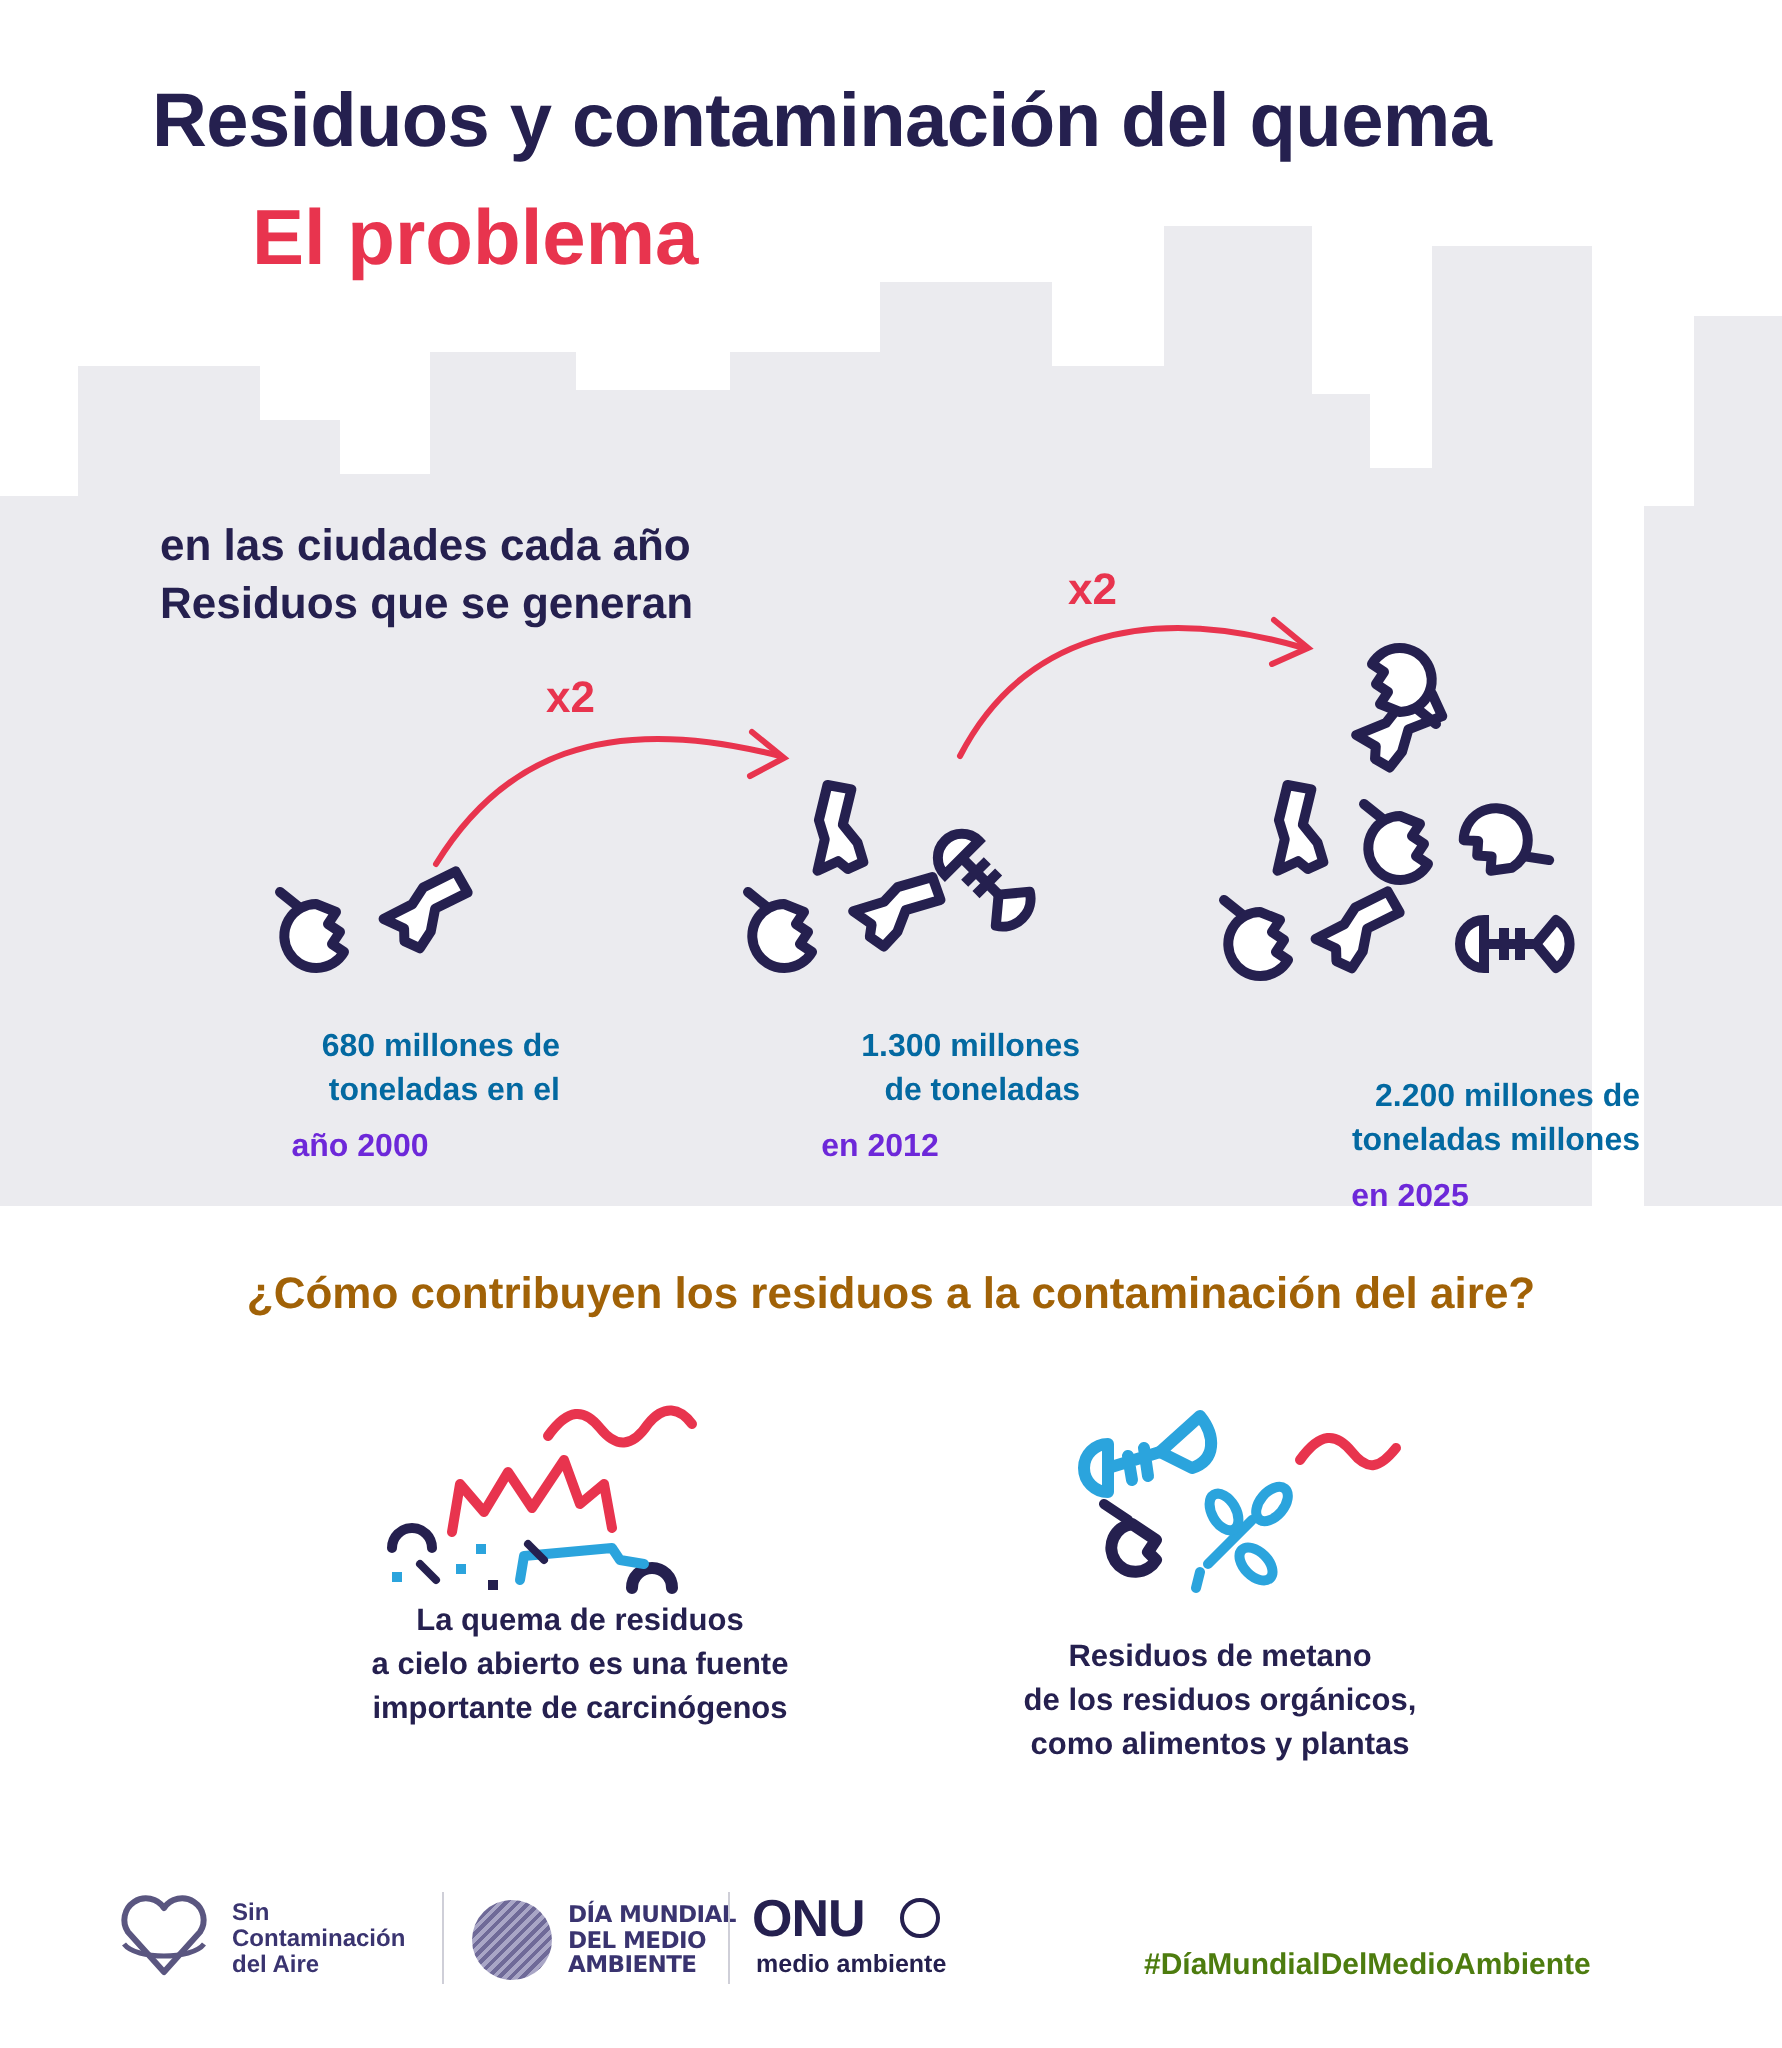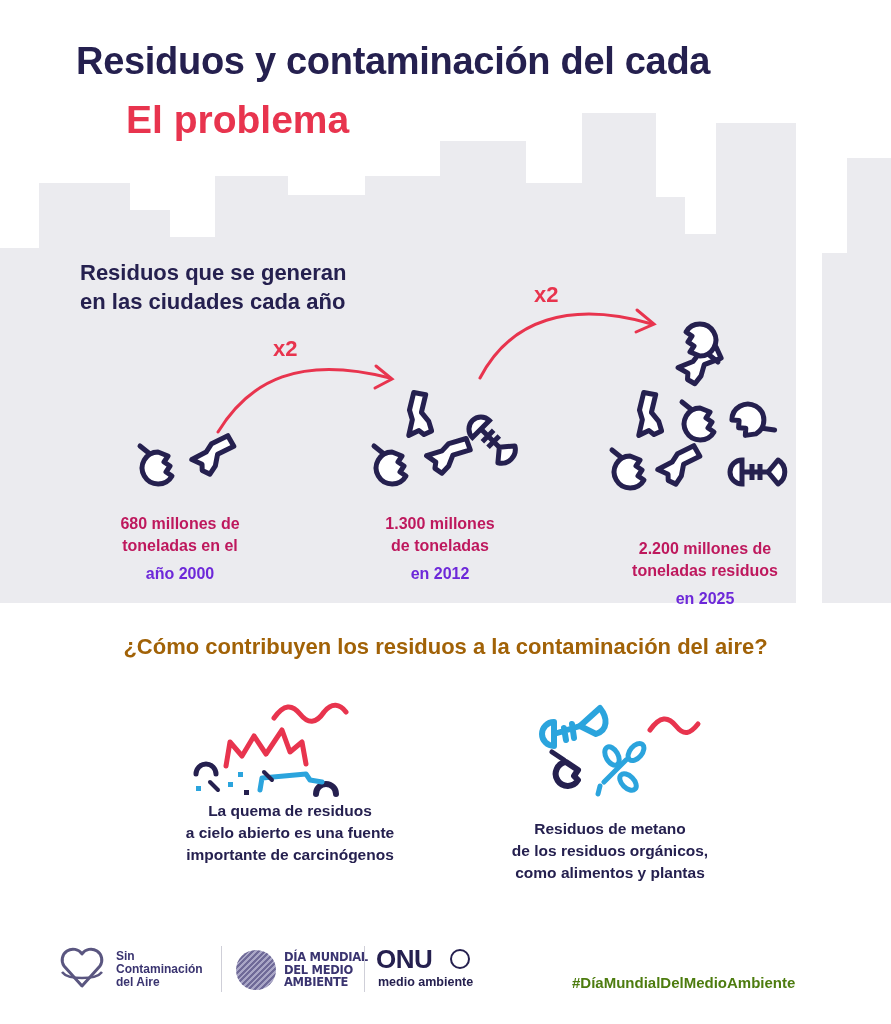--- a/index.html
+++ b/index.html
@@ -4,44 +4,44 @@
 <style>
   html,body{margin:0;padding:0;background:#ffffff;}
   body{width:891px;height:1024px;position:relative;overflow:hidden;font-family:"Liberation Sans","DejaVu Sans",sans-serif;}
   .abs{position:absolute;}
   .title{left:76px;top:40px;font-size:38px;font-weight:700;color:#25204f;letter-spacing:-0.3px;white-space:nowrap;}
   .subtitle{left:78px;top:98px;font-size:39px;font-weight:700;color:#e8344e;white-space:nowrap;margin-left:48px;}
   .skyline{left:0;top:0;}
   .subhead{left:80px;top:258px;font-size:22px;font-weight:700;color:#25204f;line-height:29px;}
   .x2{font-size:22px;font-weight:700;color:#e8344e;}
   .stat{text-align:center;font-size:16px;font-weight:700;line-height:22px;}
-  .stat .red{color:#be185d;}
+  .stat .red{color:#0369a1;text-align:right;}
   .stat .year{color:#6d28d9;margin-top:6px;display:block;}
   .question{left:0;width:891px;top:634px;text-align:center;font-size:22px;font-weight:700;color:#a16207;white-space:nowrap;}
   .caption{text-align:center;font-size:15.5px;font-weight:700;color:#25204f;line-height:22px;}
   .footer-text{color:#3a3470;font-weight:700;}
   .divider{background:#cfcfd8;width:1px;}
 </style>
 </head>
 <body>
 
 <svg class="abs skyline" width="891" height="1024" viewBox="0 0 891 1024">
   <path fill="#ebebef" d="
     M0,248 L39,248 L39,183 L130,183 L130,210 L170,210 L170,237 L215,237 L215,176 L288,176 L288,195 L365,195 L365,176 L440,176
     L440,141 L526,141 L526,183 L582,183 L582,113 L656,113 L656,197 L685,197 L685,234 L716,234 L716,123 L796,123 L796,603
     L0,603 Z"></path>
   <path fill="#ebebef" d="M822,603 L822,253 L847,253 L847,158 L891,158 L891,603 Z"></path>
 </svg>
 
-<div class="abs title">Residuos y contaminación del cada</div>
+<div class="abs title">Residuos y contaminación del quema</div>
 <div class="abs subtitle">El problema</div>
 
 <div class="abs subhead">
+  <div>en las ciudades cada año</div>
   <div>Residuos que se generan</div>
-  <div>en las ciudades cada año</div>
 </div>
 
 <svg class="abs" style="left:0;top:0;" width="891" height="620">
   <g fill="none" stroke="#e8344e" stroke-width="3" stroke-linecap="round">
     <path d="M218,432 C250,380 300,355 390,378"></path>
     <path d="M376,366 L392,379 L375,388"></path>
   </g>
   <g fill="none" stroke="#e8344e" stroke-width="3" stroke-linecap="round">
     <path d="M480,378 C510,320 570,300 652,324"></path>
     <path d="M637,310 L654,324 L636,332"></path>
@@ -92,21 +92,21 @@
   <div class="red">toneladas en el</div>
   <span class="year">año 2000</span>
 </div>
 <div class="abs stat" style="left:340px;width:200px;top:513px;">
   <div class="red">1.300 millones</div>
   <div class="red">de toneladas</div>
   <span class="year">en 2012</span>
 </div>
 <div class="abs stat" style="left:590px;width:230px;top:538px;">
   <div class="red">2.200 millones de</div>
-  <div class="red">toneladas residuos</div>
+  <div class="red">toneladas millones</div>
   <span class="year">en 2025</span>
 </div>
 
 <div class="abs question">¿Cómo contribuyen los residuos a la contaminación del aire?</div>
 
 <svg class="abs" style="left:0;top:690px;" width="891" height="120">
   <g fill="none" stroke-linecap="round" stroke-linejoin="round">
     <path d="M274,28 C284,14 292,14 300,24 C308,34 316,34 324,22 C332,12 340,14 346,22" stroke="#e8344e" stroke-width="5"></path>
     <path d="M226,76 L230,52 L242,66 L254,46 L266,64 L282,40 L290,62 L302,52 L306,74" stroke="#e8344e" stroke-width="5"></path>
     <path d="M196,84 A10,10 0 0 1 216,84" stroke="#25204f" stroke-width="5"></path>

